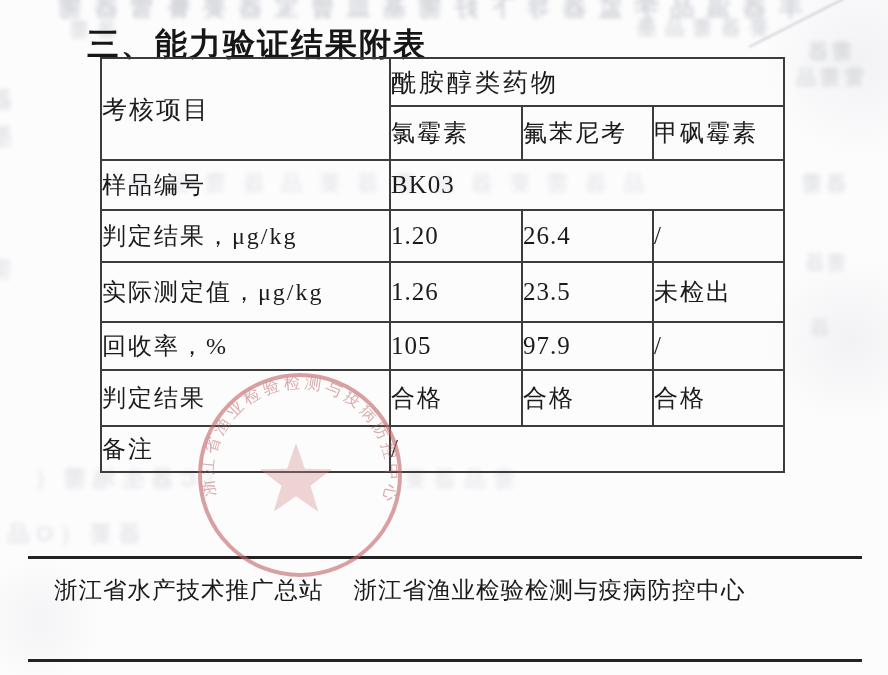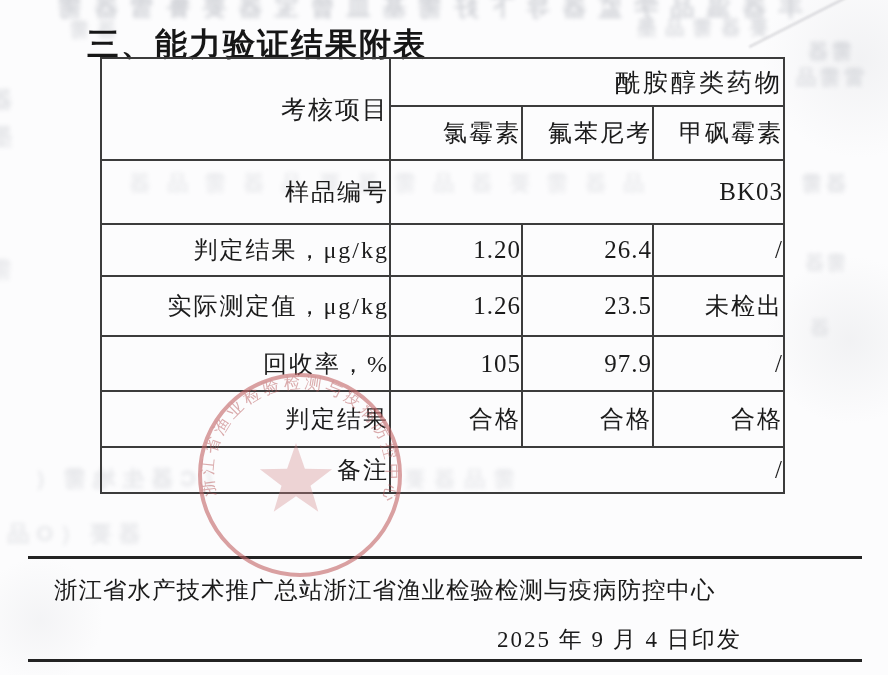--- a/index.html
+++ b/index.html
@@ -35,39 +35,39 @@
     position:absolute;left:87px;top:23px;
     font-family:"Liberation Sans","DejaVu Sans",sans-serif;
     font-weight:bold;font-size:32px;letter-spacing:2px;color:#161616;
   }
   #results-table{
     position:absolute;left:100px;top:57px;width:683px;
     border-collapse:collapse;table-layout:fixed;
   }
   #results-table td{
     border:2px solid #3c3c3c;
-    text-align:right;vertical-align:middle;
+    text-align:left;vertical-align:middle;
     font-size:24px;color:#1b1b1b;
     padding:0;
   }
   #results-table td.num{font-size:25px;letter-spacing:1px;}
   #results-table td.grp{font-size:25px;letter-spacing:3px;}
   #results-table td.lbl{letter-spacing:2px;}
   #stamp{
     position:absolute;left:192px;top:370px;width:216px;height:216px;
     opacity:.62;pointer-events:none;z-index:5;
   }
   .rule{
     position:absolute;left:28px;width:834px;height:3px;background:#232323;
   }
   #rule-top{top:556px;}
   #rule-bottom{top:659px;}
   #footer-orgs{
     position:absolute;left:54px;top:574px;
-    display:flex;white-space:nowrap;
+    display:flex;gap:30px;white-space:nowrap;
     font-size:23.5px;letter-spacing:1px;color:#1a1a1a;
   }
   #footer-date{
     position:absolute;left:497px;top:624px;
     font-size:23px;letter-spacing:2px;color:#1a1a1a;white-space:nowrap;
   }
 </style>
 </head>
 <body>
 
@@ -104,37 +104,37 @@
     <tbody>
         <tr style="height:48px">
       <td rowspan="2" class="lbl" style="font-size:25px">考核项目</td>
       <td colspan="3" class="grp">酰胺醇类药物</td>
     </tr>
     <tr style="height:54px">
       <td class="lbl">氯霉素</td>
       <td class="lbl">氟苯尼考</td>
       <td class="lbl">甲砜霉素</td>
     </tr>
-    <tr style="height:64px">
+    <tr style="height:50px">
       <td class="lbl">样品编号</td>
       <td colspan="3" class="num">BK03</td>
     </tr>
     <tr style="height:52px">
       <td class="lbl">判定结果，μg/kg</td>
       <td class="num">1.20</td>
       <td class="num">26.4</td>
       <td class="num">/</td>
     </tr>
     <tr style="height:60px">
       <td class="lbl">实际测定值，μg/kg</td>
       <td class="num">1.26</td>
       <td class="num">23.5</td>
       <td class="lbl">未检出</td>
     </tr>
-    <tr style="height:55px">
+    <tr style="height:48px">
       <td class="lbl">回收率，%</td>
       <td class="num">105</td>
       <td class="num">97.9</td>
       <td class="num">/</td>
     </tr>
     <tr style="height:56px">
       <td class="lbl">判定结果</td>
       <td class="lbl">合格</td>
       <td class="lbl">合格</td>
       <td class="lbl">合格</td>
@@ -157,17 +157,16 @@
     </text>
   </svg>
 
   <div id="rule-top" class="rule"></div>
 
   <div id="footer-orgs">
     <span>浙江省水产技术推广总站</span>
     <span>浙江省渔业检验检测与疫病防控中心</span>
   </div>
 
-  <div id="footer-date">2025 年 9 月 4 日印发</div>
 
   <div id="rule-bottom" class="rule"></div>
 
 </div>
 
 </body></html>

